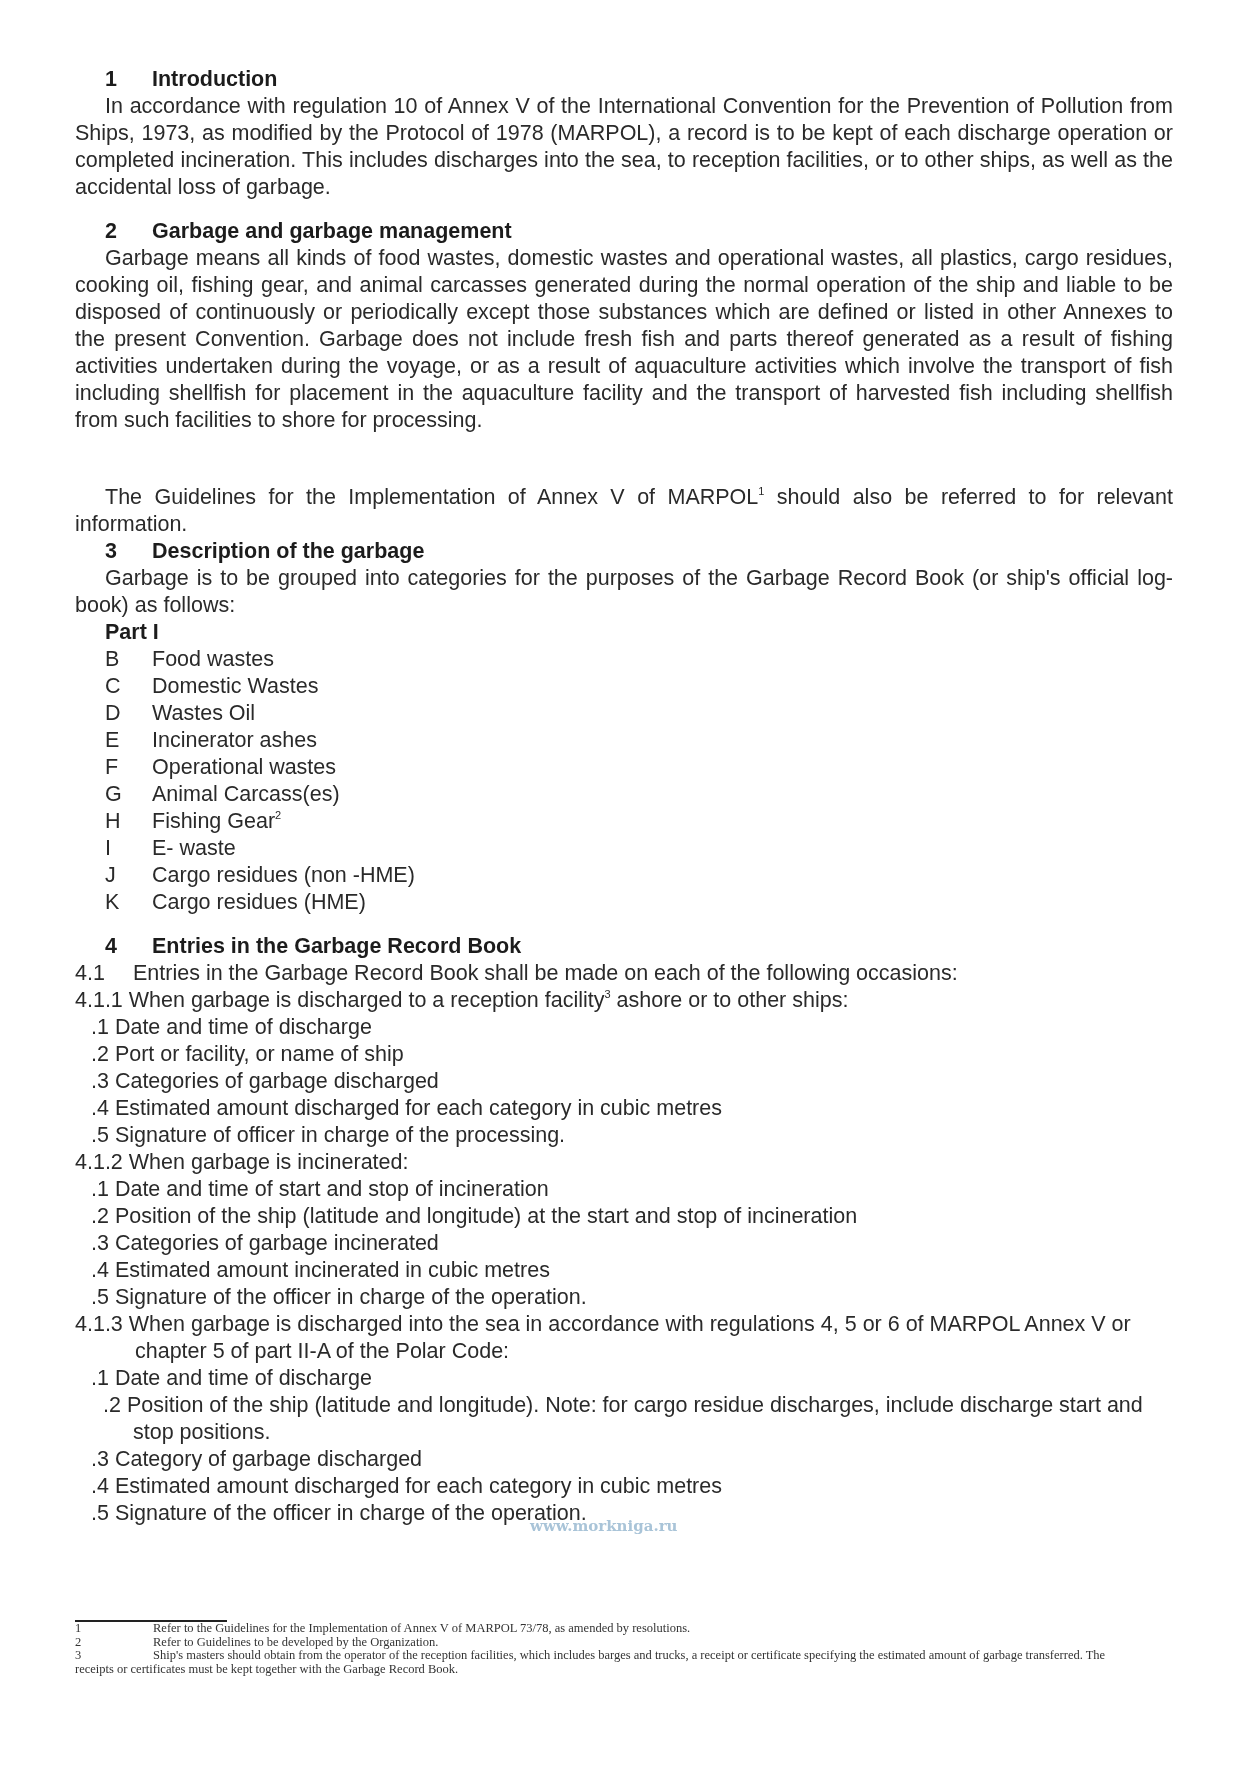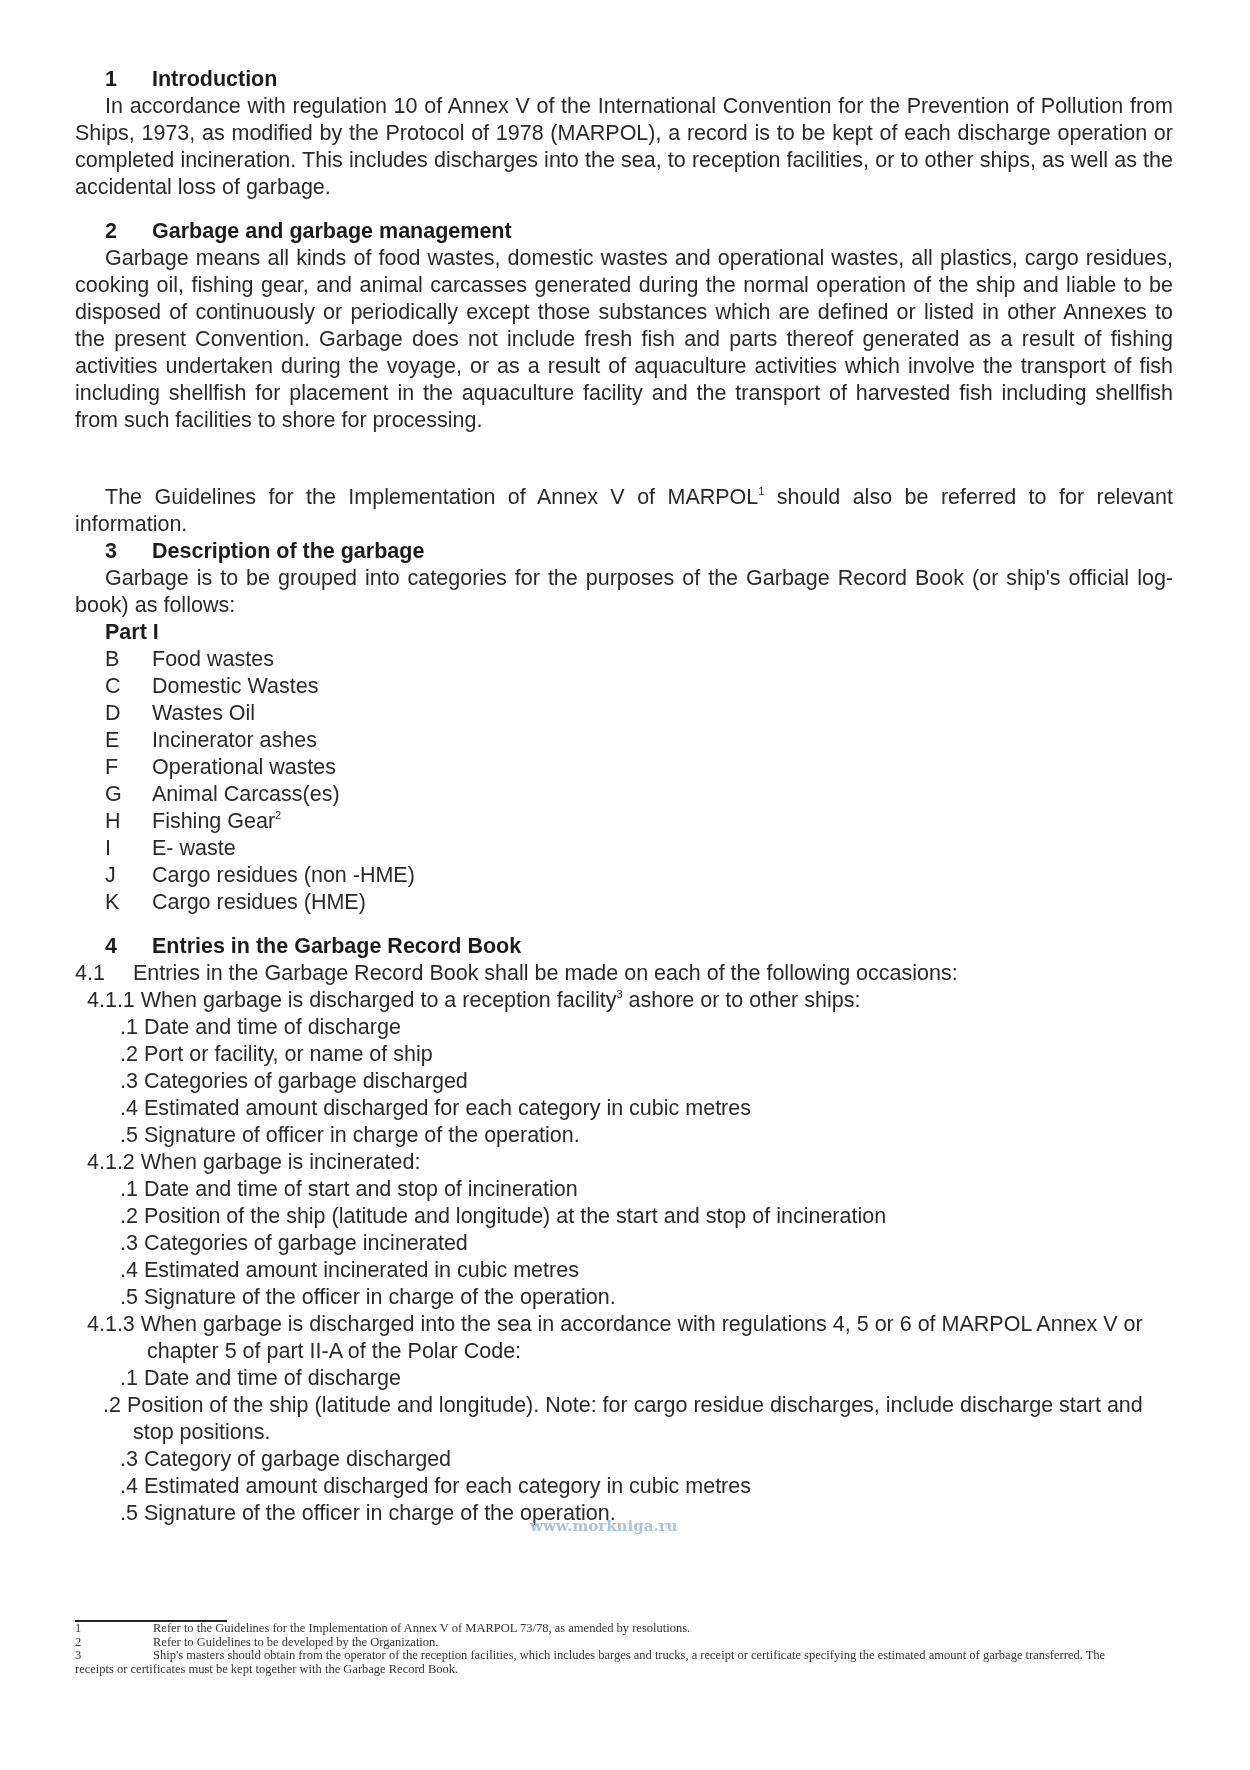--- a/index.html
+++ b/index.html
@@ -11,22 +11,22 @@
   }
   .h { font-weight: bold; color: #1c1c1c; margin-left: 30px; }
   .h .num { display: inline-block; width: 47px; }
   .p { text-align: justify; text-indent: 30px; }
   .gap-s { height: 17px; }
   .gap-l { height: 50px; }
   .part { font-weight: bold; margin-left: 30px; color: #1c1c1c; }
   .cat { margin-left: 30px; }
   .cat .letter { display: inline-block; width: 47px; }
   .sub41 .n { display: inline-block; width: 58px; }
-  .sub { margin-left: 12px; }
-  .item { margin-left: 45px; }
+  .sub { margin-left: 0; }
+  .item { margin-left: 16px; }
   .hang { padding-left: 60px; text-indent: -60px; }
   .hang2 { padding-left: 58px; text-indent: -30px; margin-left: 0; }
   sup { font-size: 11px; line-height: 0; vertical-align: 9px; }
   .watermark {
     position: absolute; left: 530px; top: 1510px;
     font-family: "DejaVu Serif", serif; font-weight: bold;
     font-size: 15px; color: #a9c4d8; margin-top: 7px;
   }
   .sig-line { position: absolute; left: 75px; top: 1620px; width: 152px; height: 2px; background: #222; }
   .footnotes {
@@ -83,21 +83,21 @@
   <div class="h">
     <span class="num">4</span><span>Entries in the Garbage Record Book</span>
   </div>
   <div class="sub41"><span class="n">4.1</span><span>Entries in the Garbage Record Book shall be made on each of the following occasions:</span></div>
 
   <div class="sub"><span>4.1.1 When garbage is discharged to a reception facility</span><sup>3</sup><span> ashore or to other ships:</span></div>
   <div class="item">.1 Date and time of discharge</div>
   <div class="item">.2 Port or facility, or name of ship</div>
   <div class="item">.3 Categories of garbage discharged</div>
   <div class="item">.4 Estimated amount discharged for each category in cubic metres</div>
-  <div class="item">.5 Signature of officer in charge of the operation.</div>
+  <div class="item">.5 Signature of officer in charge of the processing.</div>
 
   <div class="sub">4.1.2 When garbage is incinerated:</div>
   <div class="item">.1  Date and time of start and stop of incineration</div>
   <div class="item">.2 Position of the ship (latitude and longitude) at the start and stop of incineration</div>
   <div class="item">.3 Categories of garbage incinerated</div>
   <div class="item">.4 Estimated amount incinerated in cubic metres</div>
   <div class="item">.5  Signature of the officer in charge of the operation.</div>
 
   <div class="sub hang">4.1.3 When garbage is discharged into the sea in accordance with regulations 4, 5 or 6 of MARPOL Annex V or chapter 5 of part II-A of the Polar Code:</div>
   <div class="item">.1  Date and time of discharge</div>

